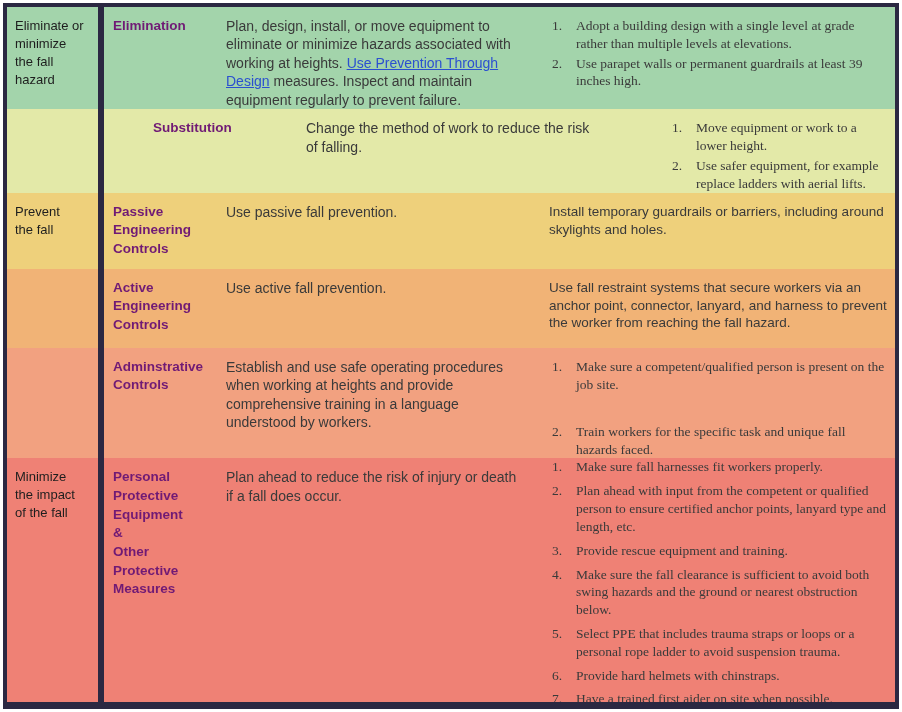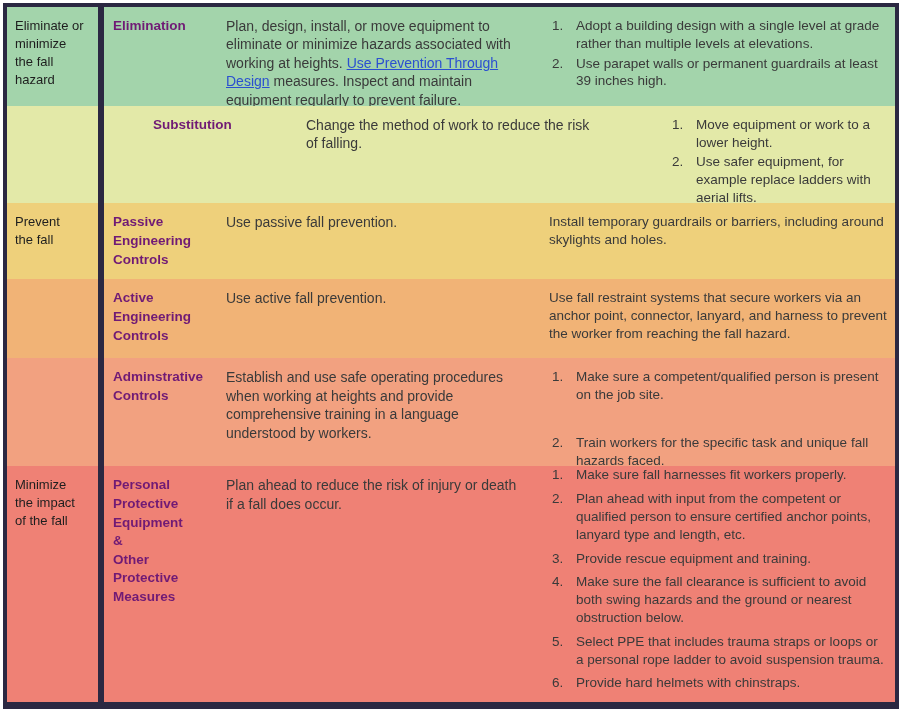--- a/index.html
+++ b/index.html
@@ -42,21 +42,21 @@
     padding-left: 9px; padding-right: 16px;
   }
   .desc p + p { margin-top: 26px; }
   .examples {
     font-size: 13.5px; line-height: 1.32; color: #3a3a3a;
     padding-left: 10px; padding-right: 8px;
   }
   ol.num-list { list-style: none; counter-reset: ex; }
   ol.num-list li {
     counter-increment: ex;
-    position: relative; padding-left: 27px;
+    position: relative; padding-left: 27px; font-family: Liberation Serif, serif;
   }
   ol.num-list li::before {
     content: counter(ex) ".";
     position: absolute; left: 3px; top: 0;
     color: #3a3a3a;
   }
   .tight li + li { margin-top: 2px; }
   .spaced-lg li + li { margin-top: 30px; }
   .spaced-md li + li { margin-top: 6px; }
   .r6 .examples { padding-top: 0; }

